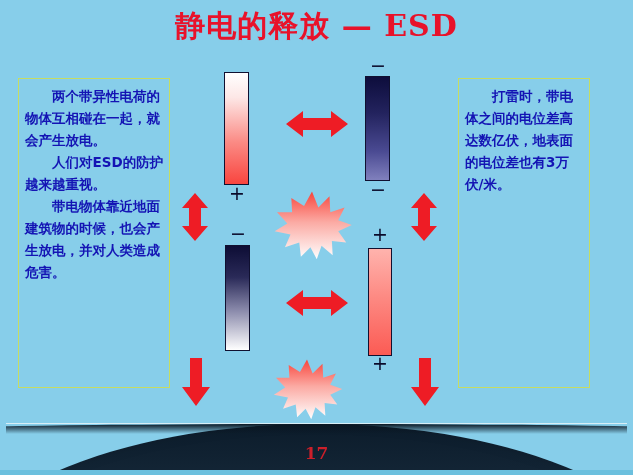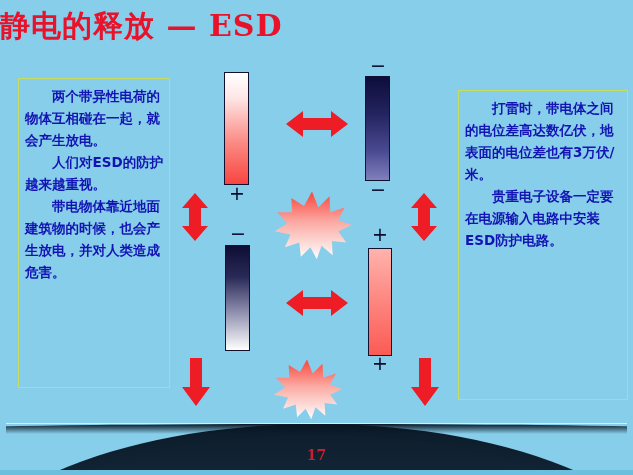--- a/index.html
+++ b/index.html
@@ -6,21 +6,21 @@
   body{
     width:633px;height:475px;overflow:hidden;
     background:#87ceea;
     font-family:"DejaVu Sans","Liberation Sans",sans-serif;
   }
   .slide{position:relative;width:633px;height:475px;background:#87ceea;overflow:hidden;}
 
   
   .title{
     position:absolute;left:0;top:6px;width:633px;
-    text-align:left;
+    text-align:center;
     color:#e8122a;
     font-family:"DejaVu Serif","Liberation Serif",serif;
     font-weight:bold;
     font-size:30px;
     letter-spacing:1px;
     white-space:nowrap;
   }
 
   
   .txtbox{
@@ -30,21 +30,21 @@
     color:#1414b4;
     font-family:"DejaVu Sans","Liberation Sans",sans-serif;
     font-weight:bold;
     font-size:13.5px;
     line-height:22px;
     box-sizing:border-box;
     padding:6px 5px 4px 6px;
   }
   .txtbox p{margin:0;text-indent:2em;}
   #left-box{left:18px;top:78px;width:152px;height:310px;}
-  #right-box{left:458px;top:90px;width:170px;height:310px;}
+  #right-box{left:458px;top:78px;width:132px;height:310px;}
 
   
   .bar{
     position:absolute;
     border:1px solid #101030;
     box-sizing:border-box;
   }
   
   #bar-pos-top{left:224px;top:72px;width:25px;height:113px;
     background:linear-gradient(to bottom,#ffffff 0%,#fde7e6 22%,#fb8b85 62%,#f9453f 100%);}
@@ -115,40 +115,39 @@
   #earth-topline{
     position:absolute;left:0;top:0;width:741px;height:10px;
     background:linear-gradient(to bottom,#0a1622,rgba(10,22,34,0));
     border-radius:50% 50% 0 0;
   }
   #earth-bottombar{
     position:absolute;left:0;bottom:0;width:633px;height:5px;background:#6cc0de;
   }
   #page-number{
     position:absolute;left:0;bottom:12px;width:633px;text-align:center;
-    color:#cc1f2a;font-size:14px;font-weight:bold;
+    color:#cc1f2a;font-size:17px;font-weight:bold;
     font-family:"DejaVu Serif","Liberation Serif",serif;
   }
 </style>
 </head>
 <body>
 
 <div class="slide">
 
   <div class="title">静电的释放 — ESD</div>
 
   <div class="txtbox" id="left-box">
     <p>两个带异性电荷的物体互相碰在一起，就会产生放电。</p>
     <p>人们对ESD的防护越来越重视。</p>
     <p>带电物体靠近地面建筑物的时候，也会产生放电，并对人类造成危害。</p>
   </div>
 
   <div class="txtbox" id="right-box">
     <p>打雷时，带电体之间的电位差高达数亿伏，地表面的电位差也有3万伏/米。</p>
-    <p>贵重电子设备一定要在电源输入电路中安装ESD防护电路。</p>
   </div>
 
   <div class="bar" id="bar-pos-top"></div>
   <div class="bar" id="bar-neg-top"></div>
   <div class="bar" id="bar-neg-bottom"></div>
   <div class="bar" id="bar-pos-bottom"></div>
 
   <div class="sign" id="sign-pos-top-below">+</div>
   <div class="sign" id="sign-neg-top-above">−</div>
   <div class="sign" id="sign-neg-top-below">−</div>

